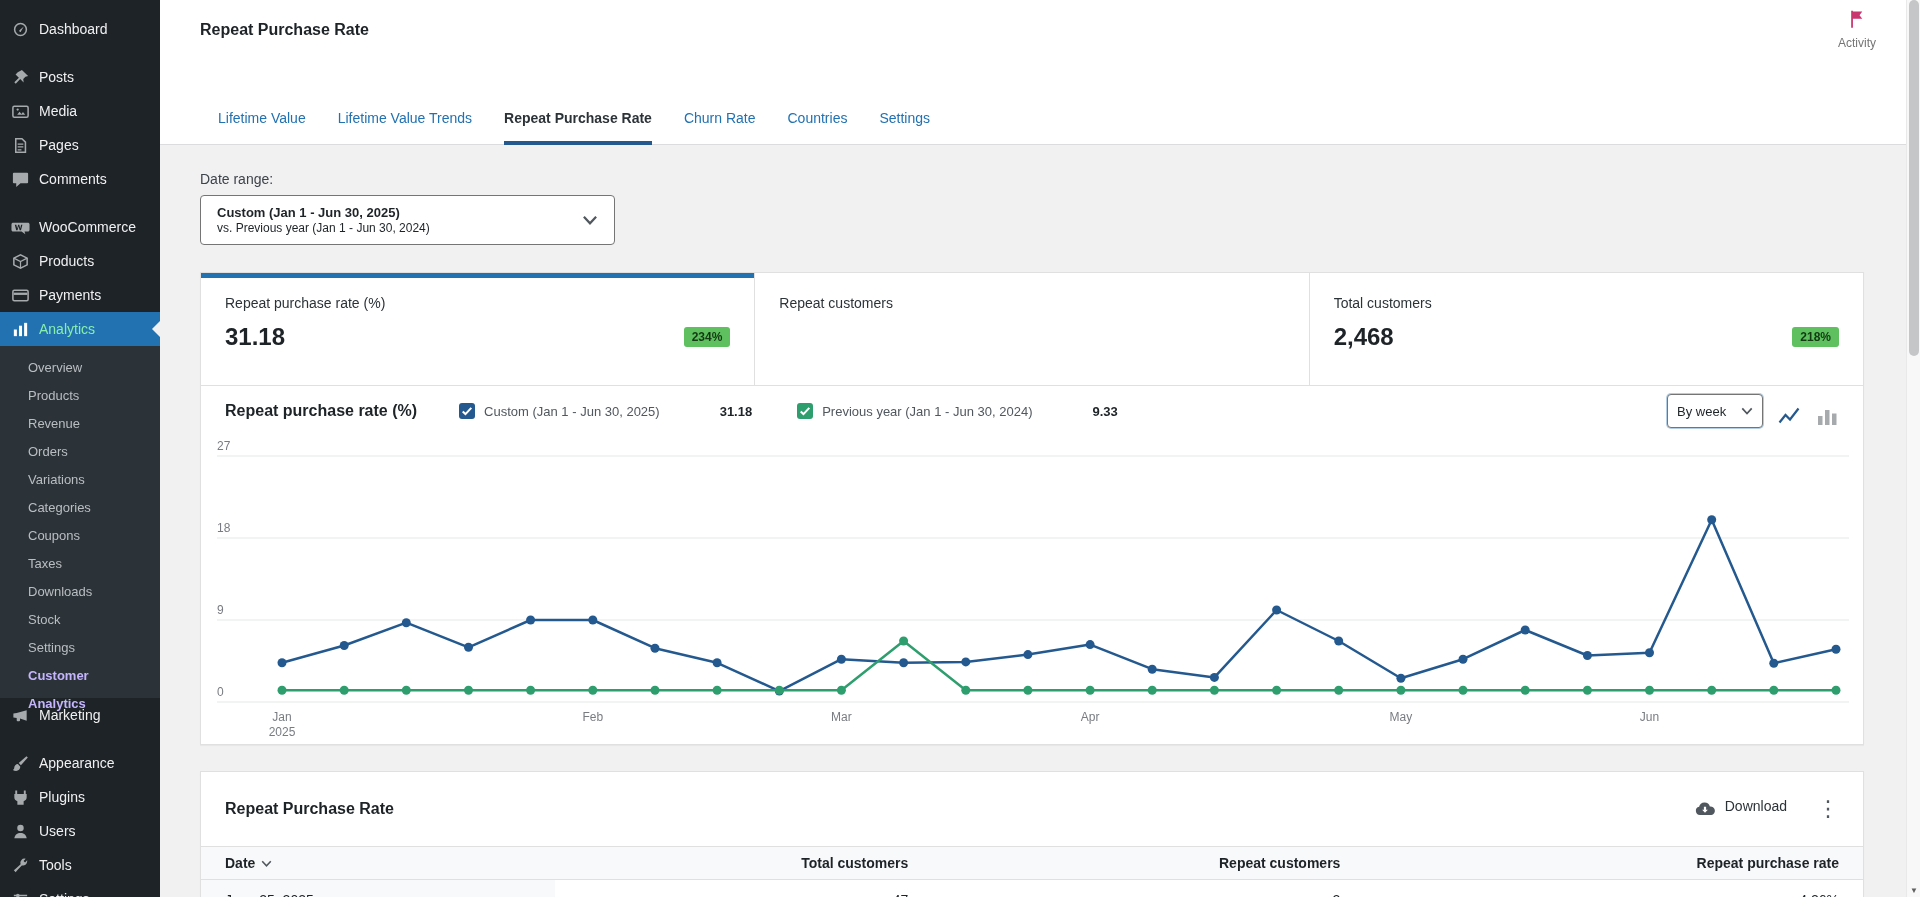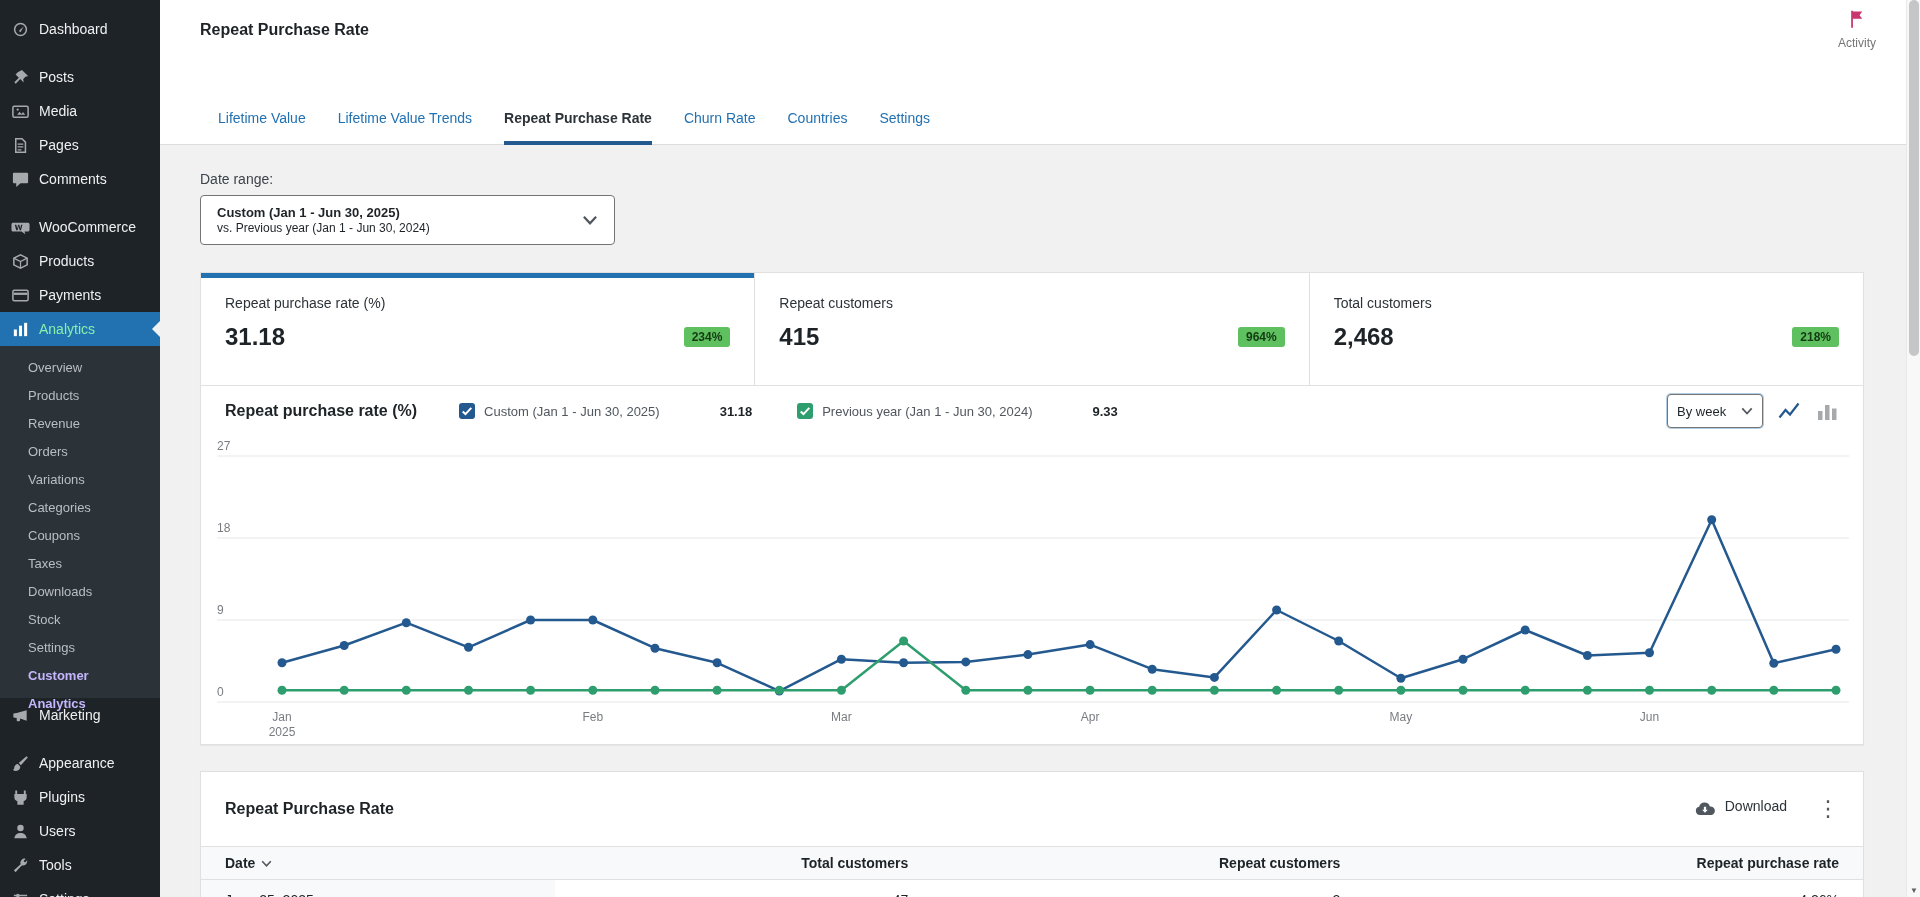--- a/index.html
+++ b/index.html
@@ -49,21 +49,21 @@
   .stat-value-row{display:flex;align-items:center;justify-content:space-between;margin-top:12px}
   .stat-value{font-size:24px;font-weight:600;color:#1d2327}
   .stat-badge{font-size:12px;font-weight:600;background:#5ec05e;color:#143a14;padding:3px 8px;border-radius:3px}
 
   .chart-header{display:flex;align-items:center;padding:14px 24px;height:50px}
   .chart-title{font-size:16px;font-weight:700;color:#1d2327;margin-right:42px}
   .legend-item{display:flex;align-items:center;margin-right:45px;cursor:pointer}
   .legend-box{width:16px;height:16px;border-radius:3px;display:flex;align-items:center;justify-content:center;margin-right:9px}
   .legend-label{font-size:13px;color:#50575e}
   .legend-value{font-size:13px;font-weight:700;color:#1d2327;margin-left:60px}
-  .chart-controls{margin-left:auto;display:flex;align-items:center;gap:14px}
+  .chart-controls{margin-left:auto;display:flex;align-items:flex-end;gap:14px}
   .interval-select{width:96px;height:34px;border:1px solid #757575;border-radius:4px;display:flex;align-items:center;justify-content:space-between;padding:0 9px;font-size:13px;color:#1d2327;cursor:pointer;background:#fff;box-shadow:0 0 0 1px rgba(34,113,177,.35)}
   .chart-type-btn{display:flex;align-items:center;cursor:pointer}
   .chart-type-btn.line{color:#24598f}
   .chart-type-btn.bar{color:#a7aaad}
   .chart-wrap{padding:0 0 4px 0}
 
   .panel.table-panel{margin-top:26px}
   .table-header{display:flex;align-items:center;padding:22px 24px;height:74px}
   .table-title{font-size:16px;font-weight:700;color:#1d2327}
   .table-actions{margin-left:auto;display:flex;align-items:center}
@@ -287,24 +287,20 @@
           <div class="stat-card selected">
             <span class="stat-accent"></span>
             <div class="stat-label">Repeat purchase rate (%)</div>
             <div class="stat-value-row">
               <span class="stat-value">31.18</span>
               <span class="stat-badge">234%</span>
             </div>
           </div>
           <div class="stat-card">
             <div class="stat-label">Repeat customers</div>
-            <div class="stat-value-row">
-              <span class="stat-value">415</span>
-              <span class="stat-badge">964%</span>
-            </div>
           </div>
           <div class="stat-card">
             <div class="stat-label">Total customers</div>
             <div class="stat-value-row">
               <span class="stat-value">2,468</span>
               <span class="stat-badge">218%</span>
             </div>
           </div>
         </div>
 

